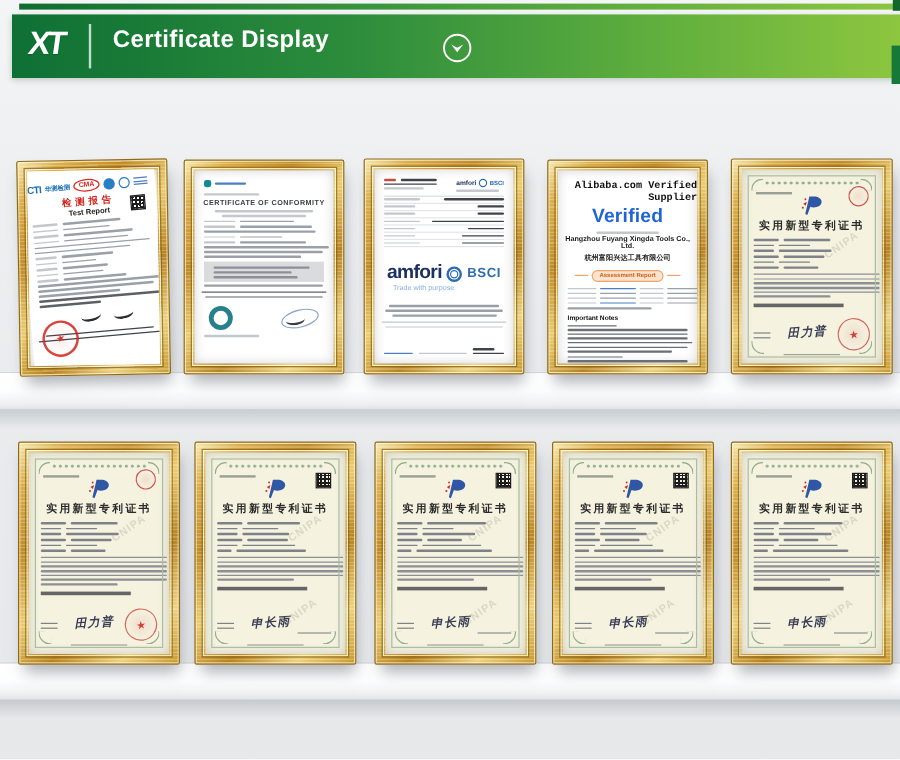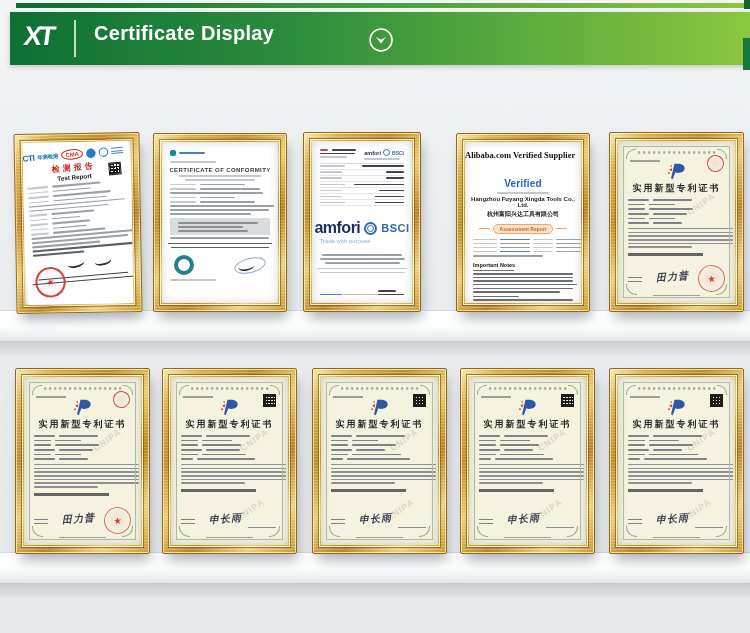--- a/index.html
+++ b/index.html
@@ -99,23 +99,23 @@
   .amfori-logo{display:flex;align-items:center;justify-content:center;gap:4px;margin-top:13px;}
   .amfori-logo .word{font-size:16px;font-weight:800;color:#1d3064;letter-spacing:-.5px;}
   .amf-circle{width:13px;height:13px;border:2.5px solid #2e6cb0;border-radius:50%;
     box-sizing:border-box;position:relative;}
   .amf-circle::before{content:"";position:absolute;inset:1px;border:1.5px solid #2e6cb0;border-radius:50%;}
   .amfori-logo .org{font-size:11px;color:#2e6cb0;font-weight:600;letter-spacing:.5px;}
   .amf-tag{text-align:center;color:#8ab0dd;font-size:6px;margin:1px 34px 0 0;}
   .amf-footer{position:absolute;left:8px;right:8px;bottom:8px;display:flex;
     justify-content:space-between;align-items:flex-end;}
   
-  .ali-title{font-family:Liberation Serif, serif;font-size:8.5px;font-weight:700;color:#111;
-    text-align:left;margin-top:8px;}
-  .ali-verified{text-align:center;font-size:10px;font-weight:700;color:#2065d6;margin-top:18px;letter-spacing:.2px;}
+  .ali-title{font-family:Liberation Mono, monospace;font-size:8.5px;font-weight:700;color:#111;
+    text-align:right;margin-top:8px;}
+  .ali-verified{text-align:center;font-size:16px;font-weight:700;color:#2065d6;margin-top:2px;letter-spacing:.2px;}
   .ali-co{font-size:6px;font-weight:700;color:#222;text-align:center;margin-top:2px;}
   .ali-banner{display:flex;align-items:center;gap:3px;margin:5px 14px 0;}
   .ali-banner .bl{flex:1;height:1px;background:#f0a36a;}
   .ali-pill{background:#fbe3cd;border:1px solid #f0a36a;border-radius:5px;color:#d2601a;
     font-size:5px;font-weight:700;padding:1px 6px;white-space:nowrap;}
   .ali-grid{display:grid;grid-template-columns:24% 30% 20% 26%;gap:2.5px 3px;margin:5px 8px 0;}
   .ali-grid .ln{margin:0;width:auto;}
   .ali-notes{font-size:5.5px;font-weight:700;color:#111;margin:5px 8px 0;}
   .dense .ln{margin-top:2.1px;background:#6a6f76;}
   
@@ -303,21 +303,21 @@
         <div class="ce-seal"></div>
         <div class="ce-sign">
           <span class="ce-oval"></span>
           <span class="squig"></span>
         </div>
       </div>
       <div class="ln l w40" style="margin-top:4px;"></div>
     </div>
   </div>
 
-  <div class="frame" style="left:303px;top:132px;width:118px;height:180px;">
+  <div class="frame" style="left:303px;top:132px;width:134px;height:180px;">
     <div class="paper">
       <div class="amf-head">
         <div style="width:55%">
           <div class="lrow" style="margin:0;">
               <div class="ln red w18"></div>
               <div class="ln b w55"></div>
             </div>
           <div class="ln b w80" style="margin:2px 0 0;"></div>
           <div class="ln l w60" style="margin:2px 0 0;"></div>
         </div>

